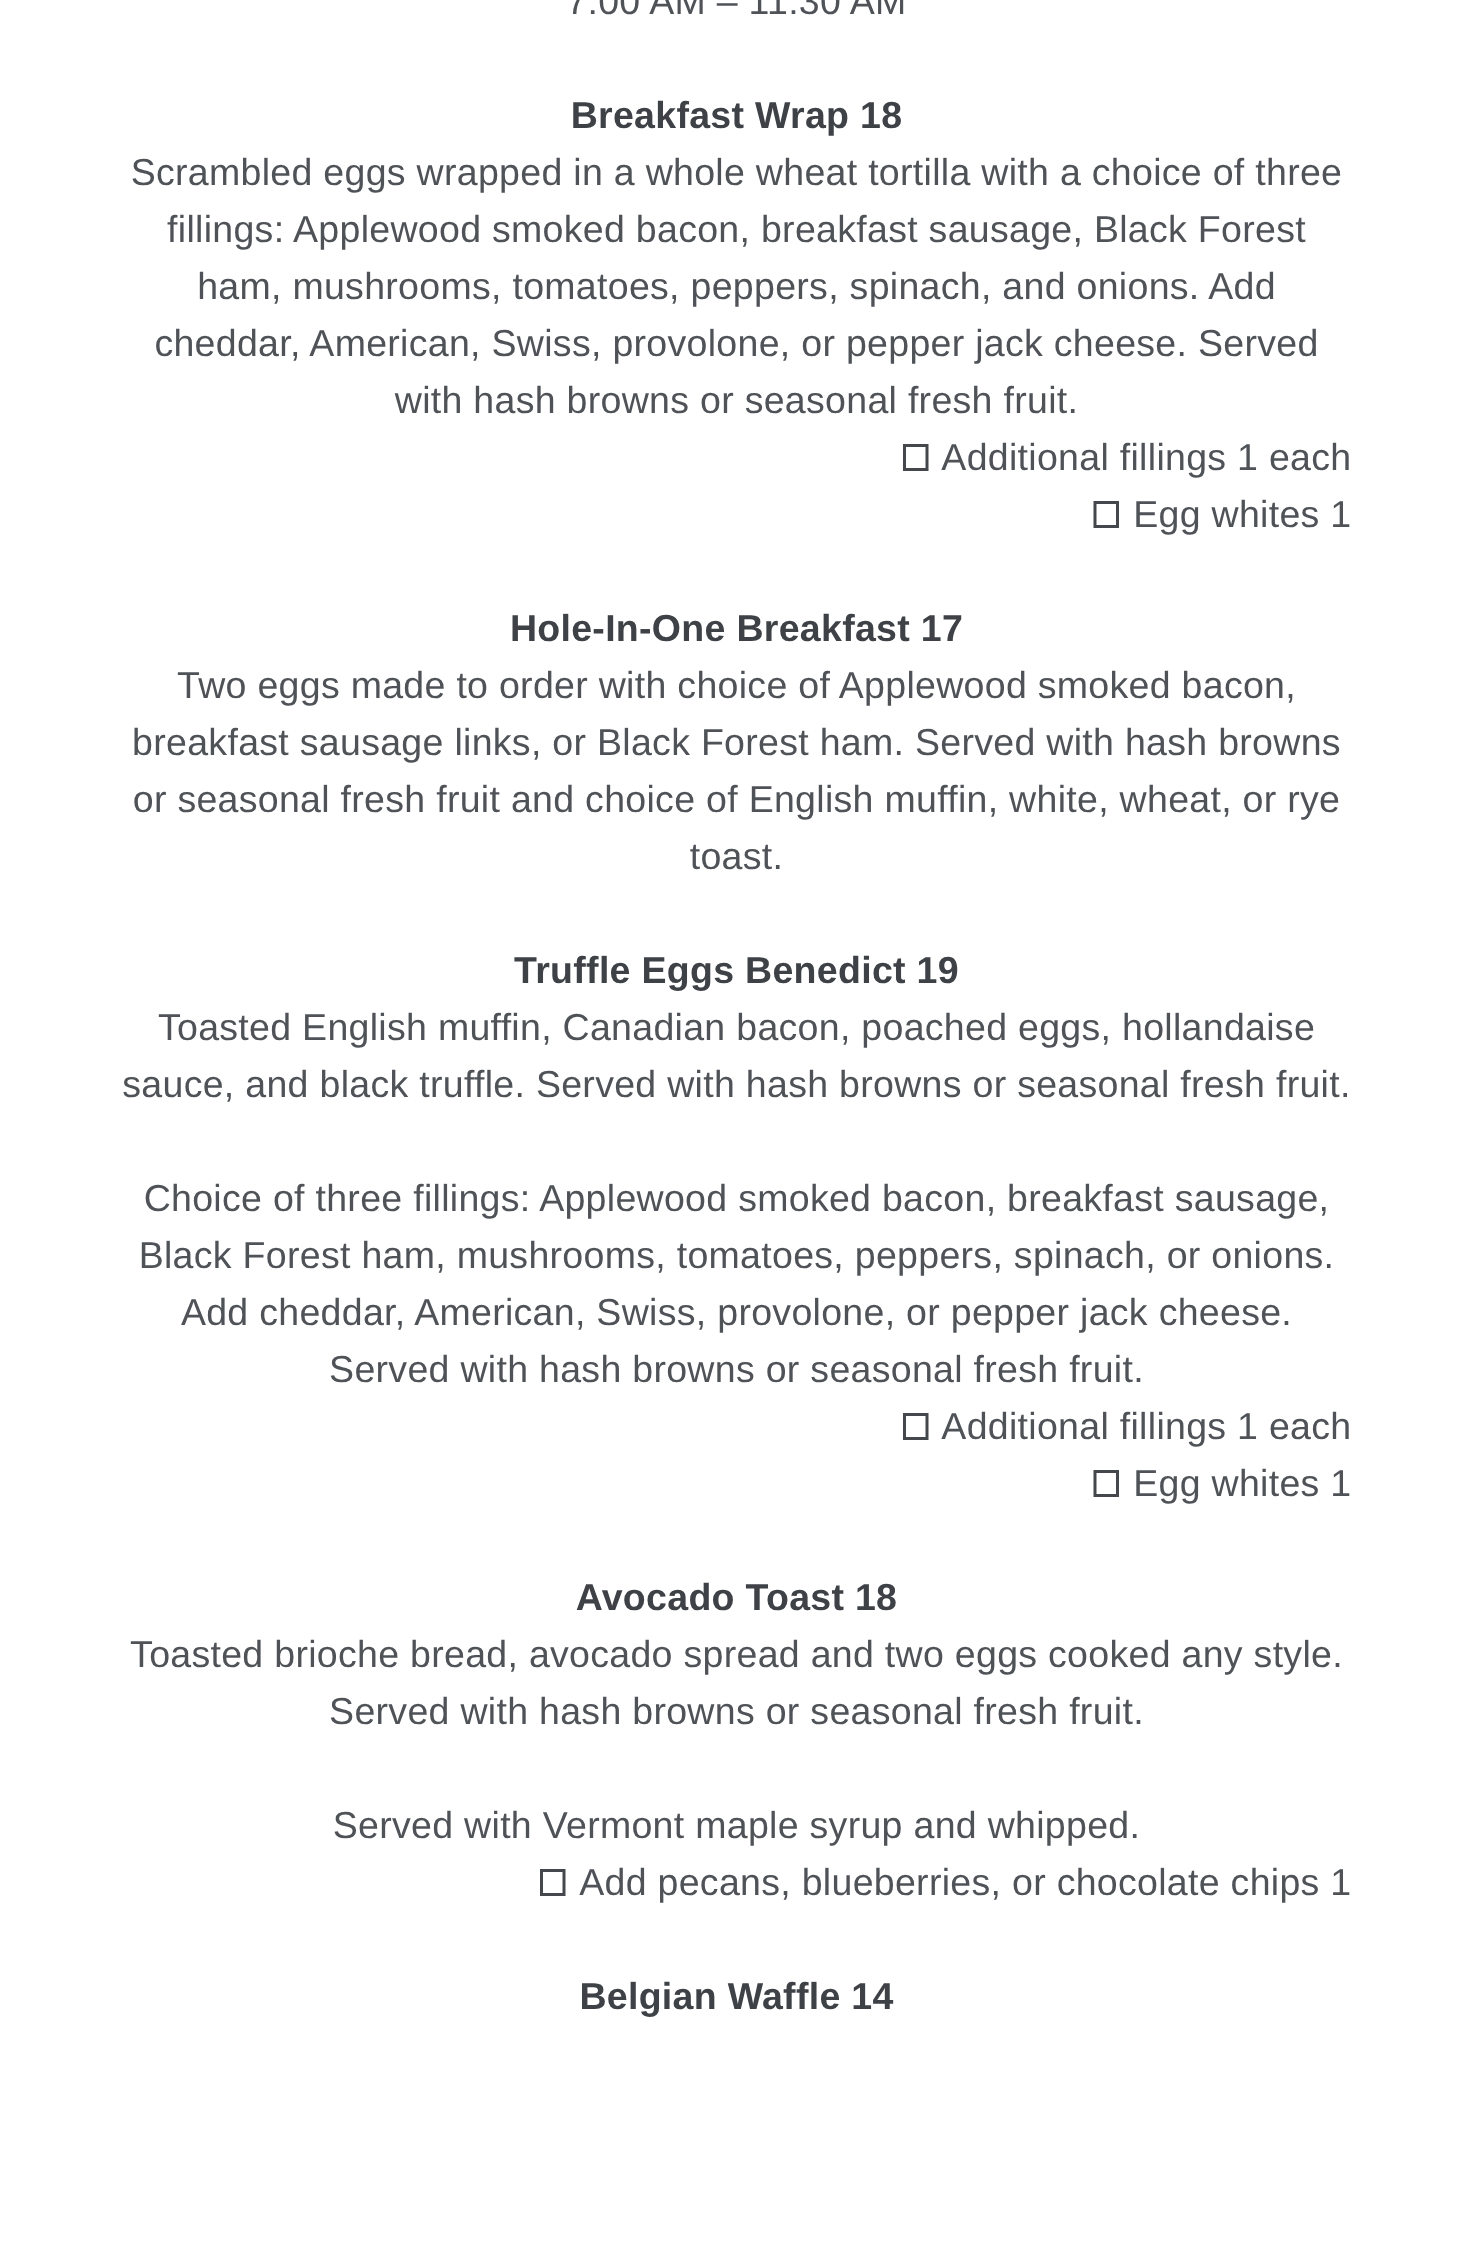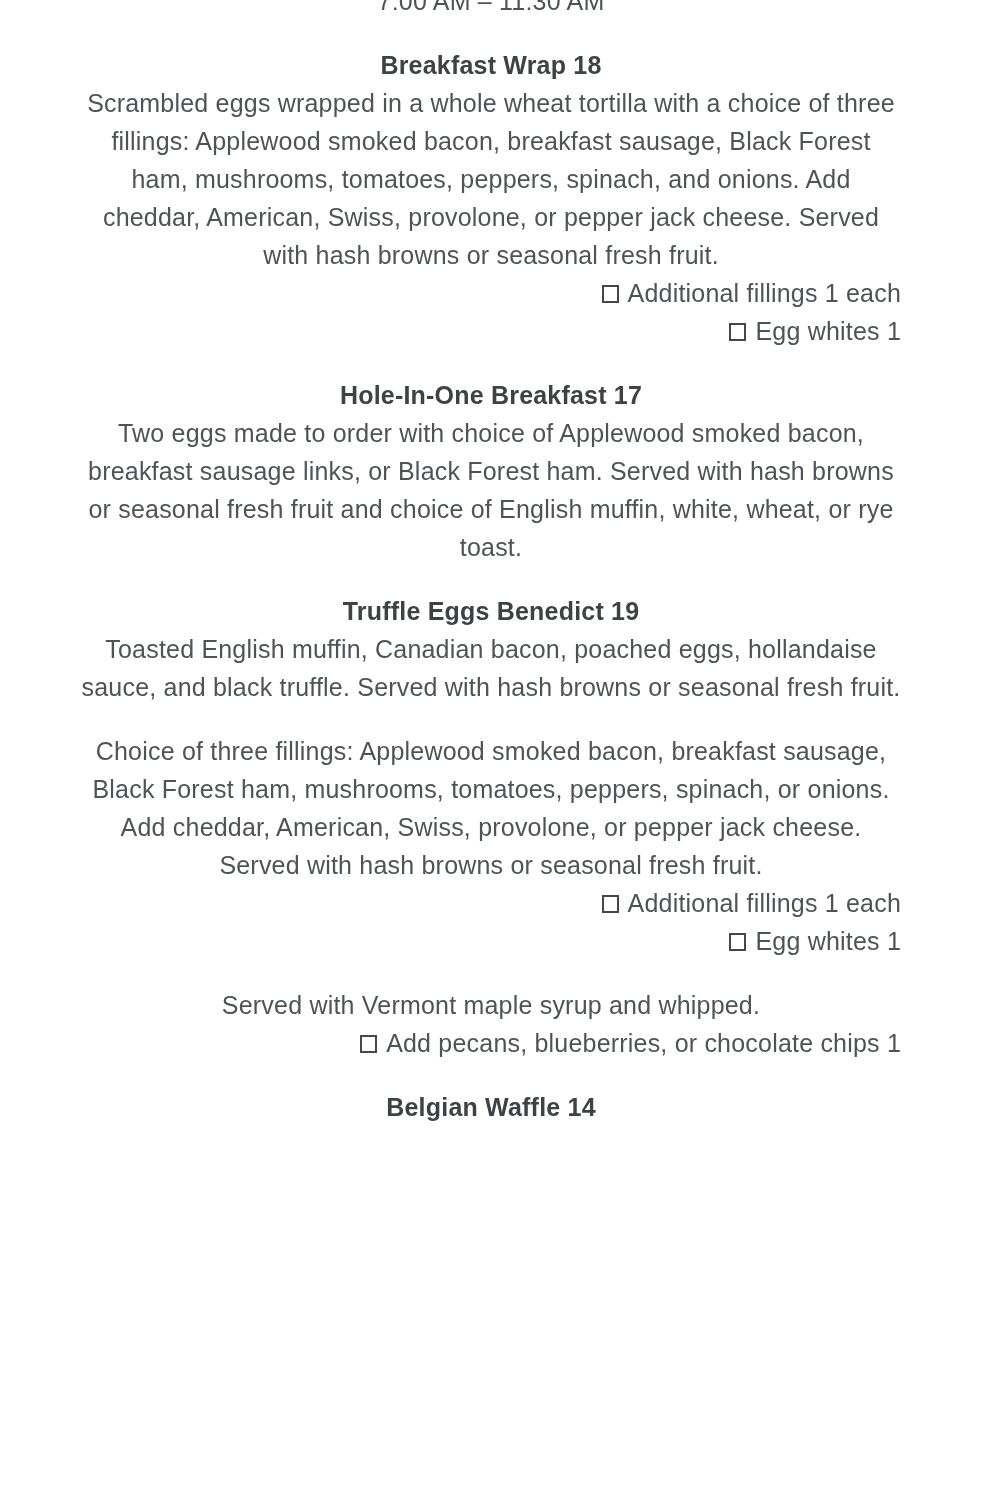--- a/index.html
+++ b/index.html
@@ -18,21 +18,21 @@
     line-height: 38px;
     color: #4f5358;
     text-align: center;
     letter-spacing: 0.2px;
   }
   .hours {
     margin-top: -18px; 
     white-space: nowrap;
   }
   .menu-item {
-    margin-top: 26px;
+    margin-top: 38px;
   }
   .item-title {
     font-size: 25px;
     line-height: 38px;
     font-weight: 700;
     color: #3e4247;
     margin: 0;
   }
   .item-desc {
     margin: 0;
@@ -74,20 +74,24 @@
     <h3 class="item-title">Truffle Eggs Benedict 19</h3>
     <p class="item-desc">Toasted English muffin, Canadian bacon, poached eggs, hollandaise sauce, and black truffle. Served with hash browns or seasonal fresh fruit.</p>
   </section>
 
   <section class="menu-item">
     <p class="item-desc">Choice of three fillings: Applewood smoked bacon, breakfast sausage, Black Forest ham, mushrooms, tomatoes, peppers, spinach, or onions. Add cheddar, American, Swiss, provolone, or pepper jack cheese. Served with hash browns or seasonal fresh fruit.</p>
     <p class="option-line"><span class="sq"></span><span>Additional fillings 1 each</span></p>
     <p class="option-line"><span class="sq"></span><span>Egg whites 1</span></p>
   </section>
 
+  <section class="menu-item">
+    <h3 class="item-title">Avocado Toast 18</h3>
+    <p class="item-desc">Toasted brioche bread, avocado spread and two eggs cooked any style. Served with hash browns or seasonal fresh fruit.</p>
+  </section>
 
   <section class="menu-item">
     <p class="item-desc">Served with Vermont maple syrup and whipped.</p>
     <p class="option-line"><span class="sq"></span><span>Add pecans, blueberries, or chocolate chips 1</span></p>
   </section>
 
   <section class="menu-item">
     <h3 class="item-title">Belgian Waffle 14</h3>
   </section>
 

